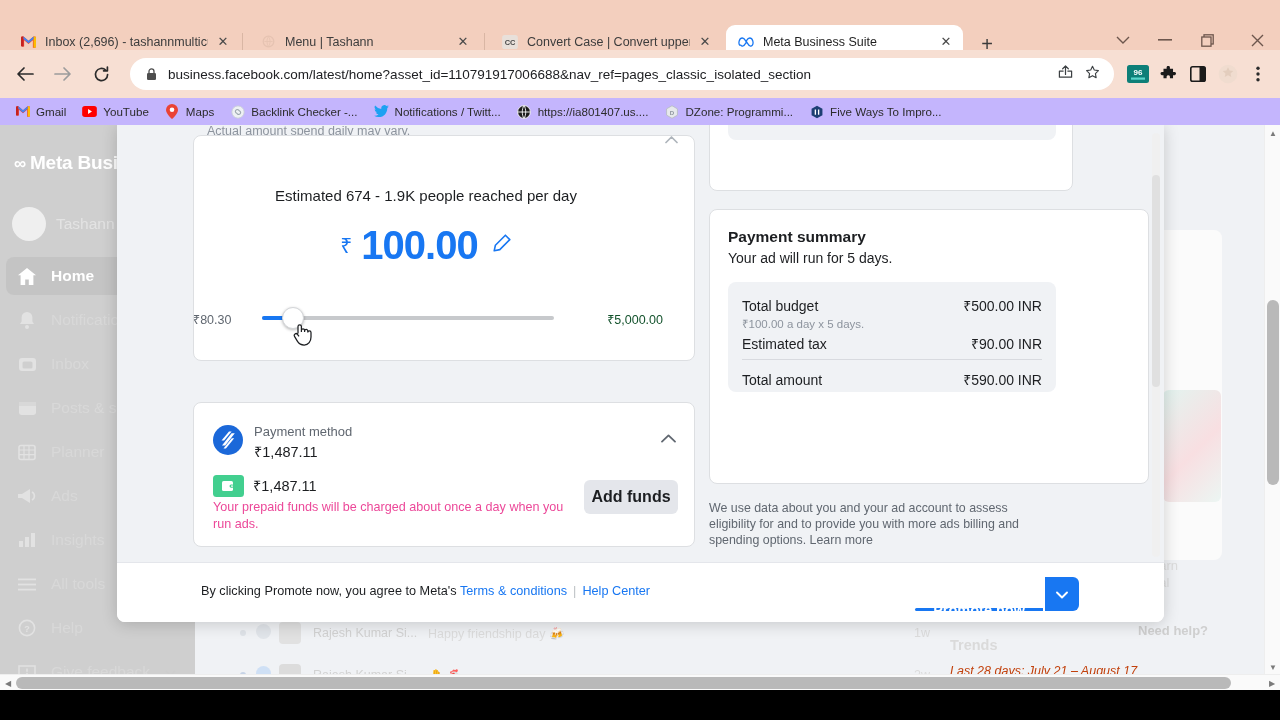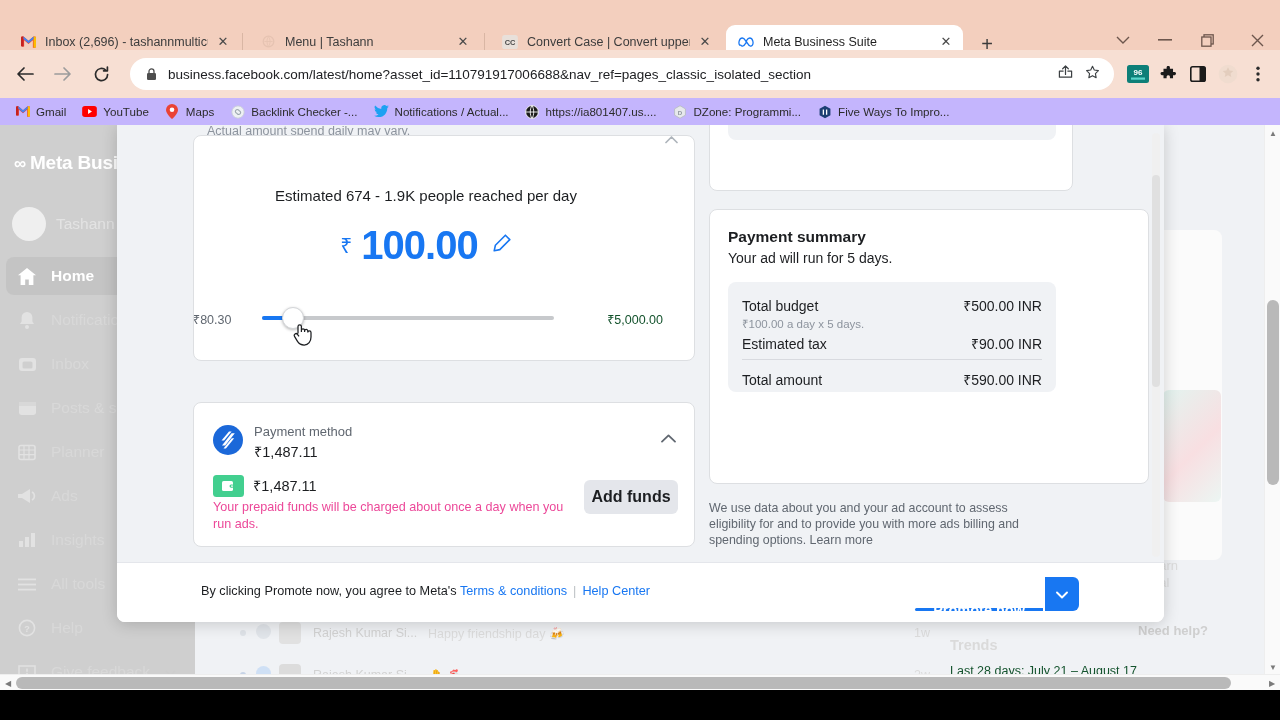--- a/index.html
+++ b/index.html
@@ -327,21 +327,21 @@
             </svg>
         </span>
         <span>Backlink Checker -...</span>
       </div>
       <div class="bm">
         <span class="bi">
           <svg width="15" height="13" viewBox="0 0 16 14">
               <path d="M16 1.7a6.4 6.4 0 01-1.9.5A3.3 3.3 0 0015.5.4a6.6 6.6 0 01-2.1.8A3.3 3.3 0 007.8 4.2 9.3 9.3 0 011.1.6a3.3 3.3 0 001 4.4 3.2 3.2 0 01-1.5-.4 3.3 3.3 0 002.6 3.2 3.3 3.3 0 01-1.5.1 3.3 3.3 0 003.1 2.3A6.6 6.6 0 010 11.6 9.3 9.3 0 005 13c6 0 9.4-5.1 9.2-9.7A6.7 6.7 0 0016 1.7z" fill="#1DA1F2"></path>
             </svg>
         </span>
-        <span>Notifications / Actual...</span>
+        <span>Notifications / Twitt...</span>
       </div>
       <div class="bm">
         <span class="bi">
           <svg width="14" height="14" viewBox="0 0 16 16">
               <circle cx="8" cy="8" r="7.3" fill="#1b1b1b"></circle>
               <circle cx="8" cy="8" r="7.3" fill="none" stroke="#fff" stroke-width="1"></circle>
               <path d="M1 8h14M8 .8c2.6 3 2.6 11.4 0 14.4M8 .8C5.4 3.8 5.4 12.2 8 15.2" stroke="#fff" stroke-width="1" fill="none"></path>
             </svg>
         </span>
         <span>https://ia801407.us....</span>
@@ -499,21 +499,21 @@
               <circle cx="8" cy="8" r="8" fill="#cfe0f5"></circle>
             </svg>
         </span>
         <span style="width:22px;height:22px;border-radius:4px;background:#dcdcdc;margin-right:12px;"></span>
         <span class="feed-name">Rajesh Kumar Si...</span>
         <span>🤚 🐔</span>
         <span style="margin-left:auto;">2w</span>
       </div>
 
       <div class="ghost-text" style="left:950px; top:512px; font-size:14.5px; font-weight:700; color:#dadada;">Trends</div>
-      <div class="ghost-text" style="left:950px; top:539px; font-size:12.5px; color:#14532d;">Last 28 days: July 21 – August 17</div>
+      <div class="ghost-text" style="left:950px; top:539px; font-size:12.5px; color:#c2410c;font-style:italic;">Last 28 days: July 21 – August 17</div>
       <div class="ghost-text" style="left:1138px; top:498px; font-size:13px; color:#cfcfcf; font-weight:700;">Need help?</div>
 
       <div class="modal">
         <div class="modal-body">
 
           <div class="cut-text">Actual amount spend daily may vary.</div>
 
           <div class="card" style="left:76px; top:10px; width:502px; height:226px;">
             <span style="position:absolute; right:16px; top:-6px;">
               <svg width="13" height="8" viewBox="0 0 13 8">

